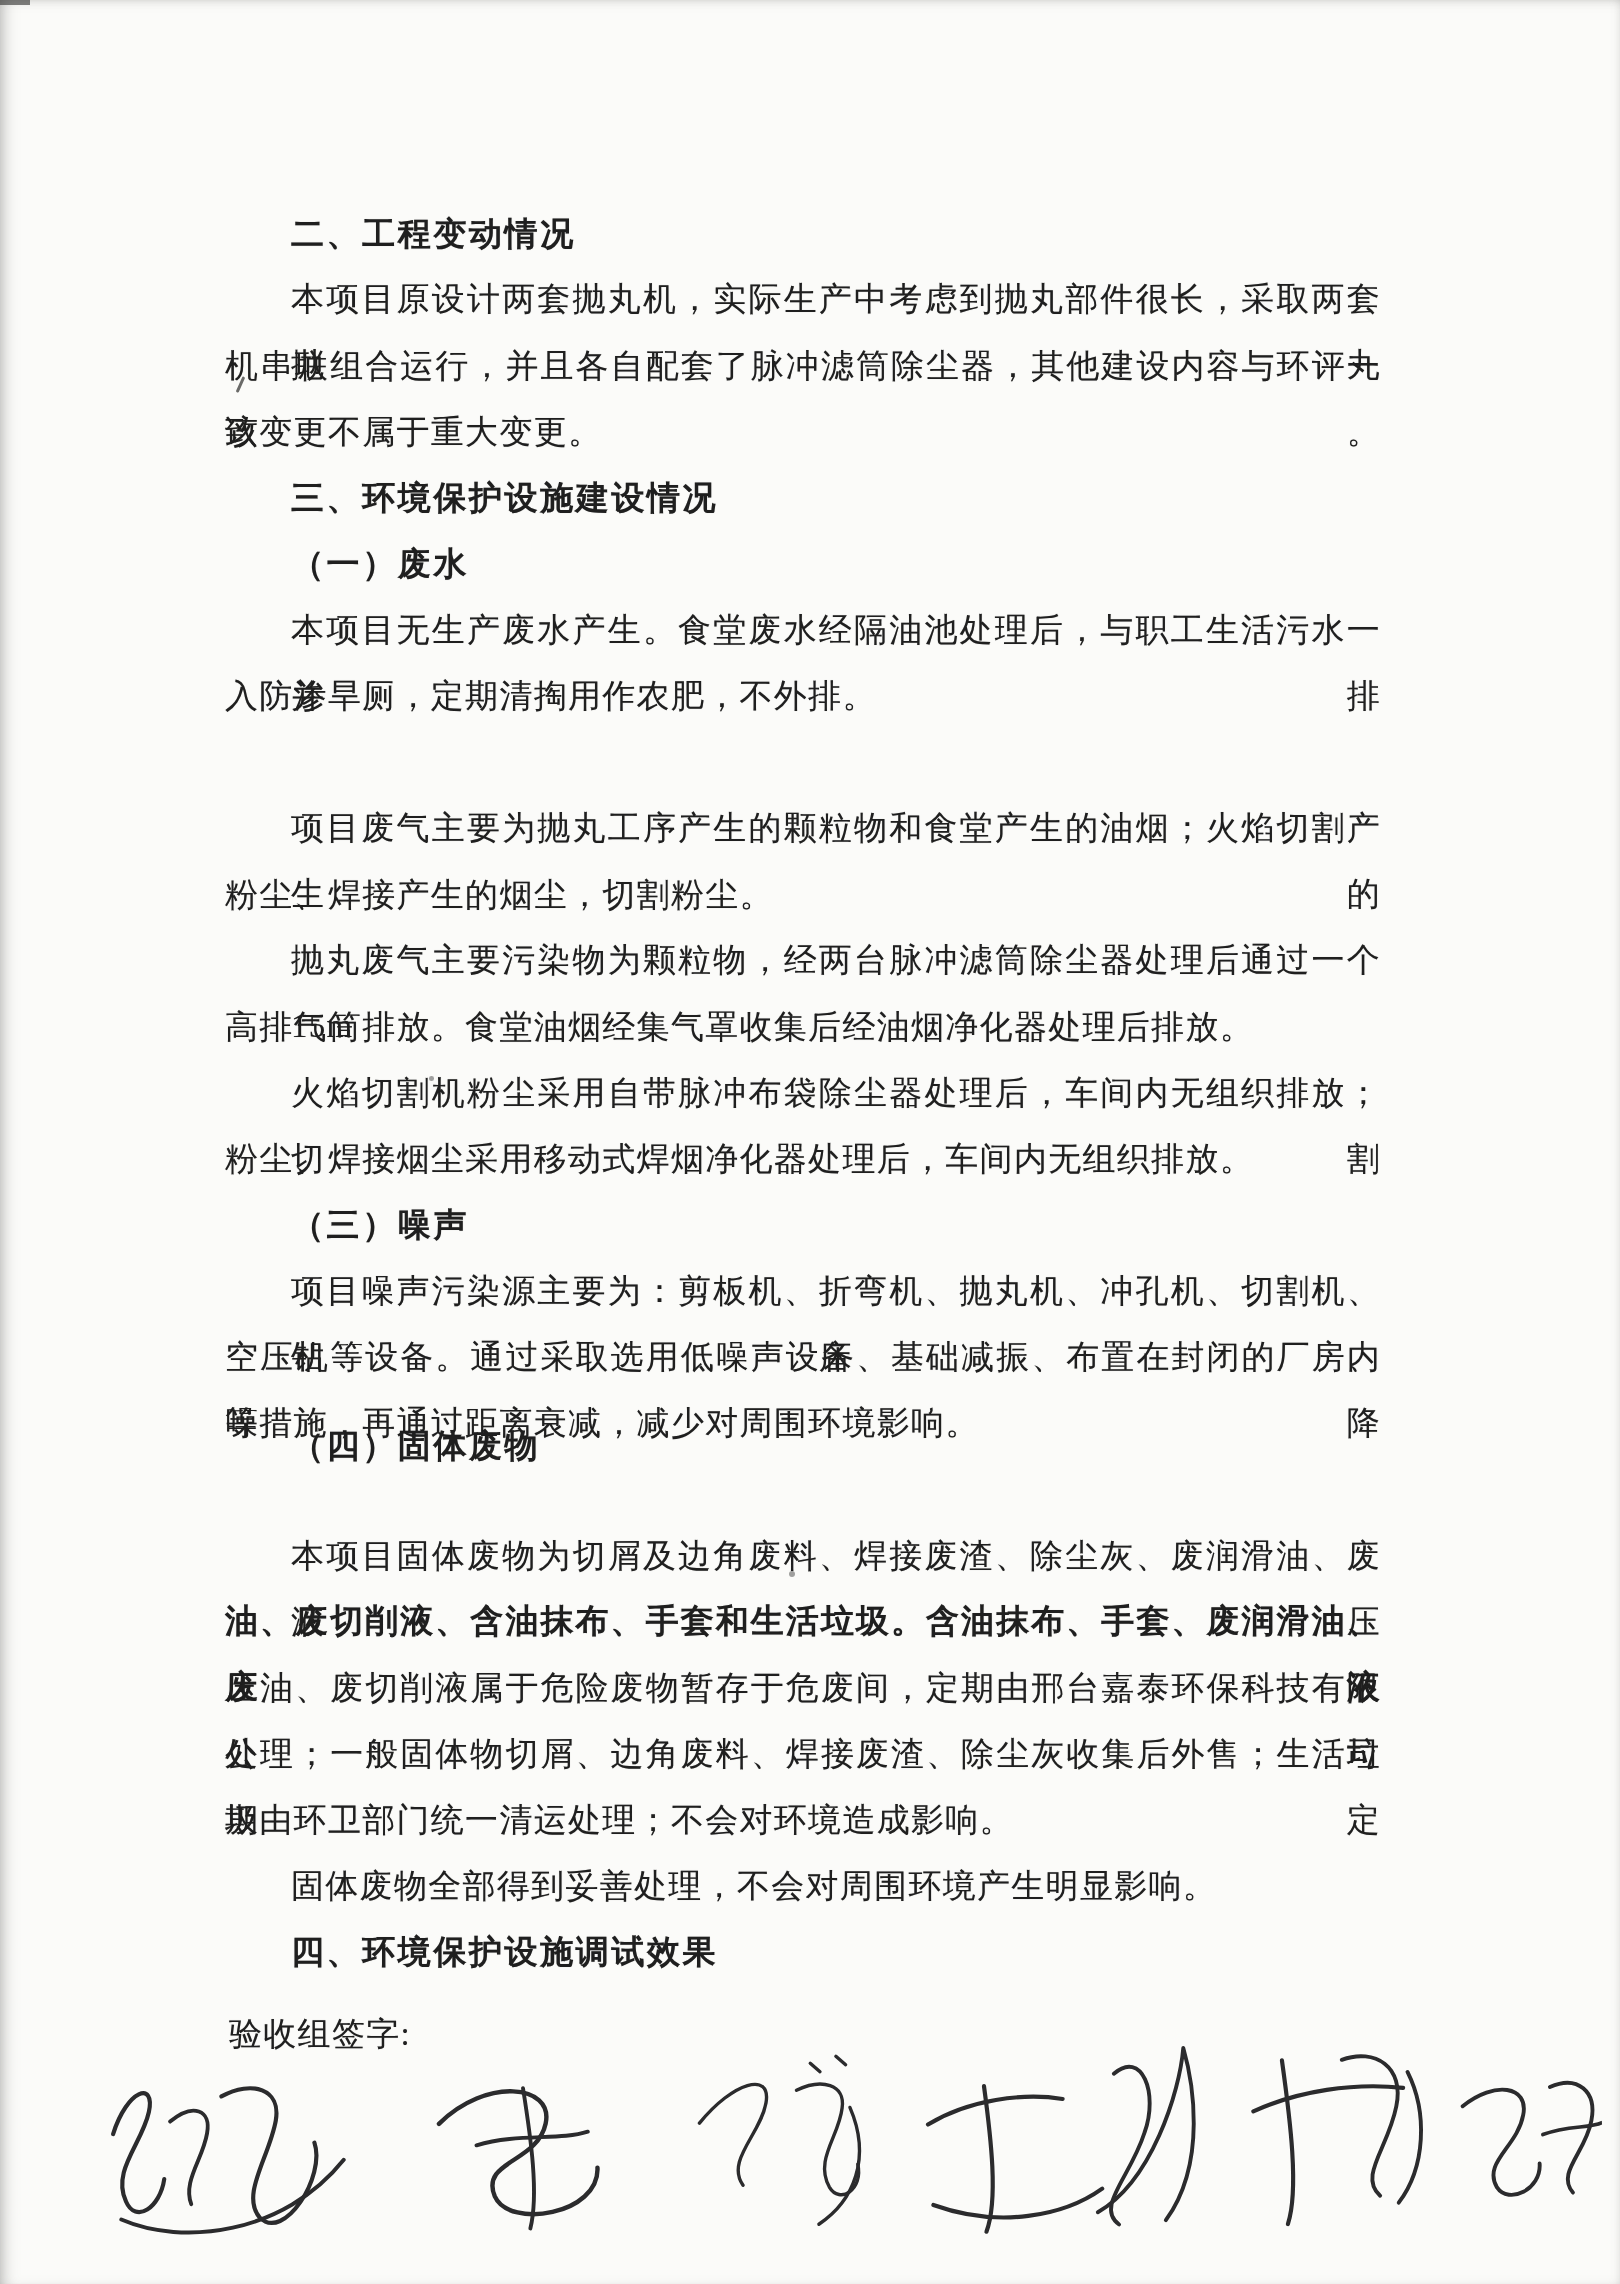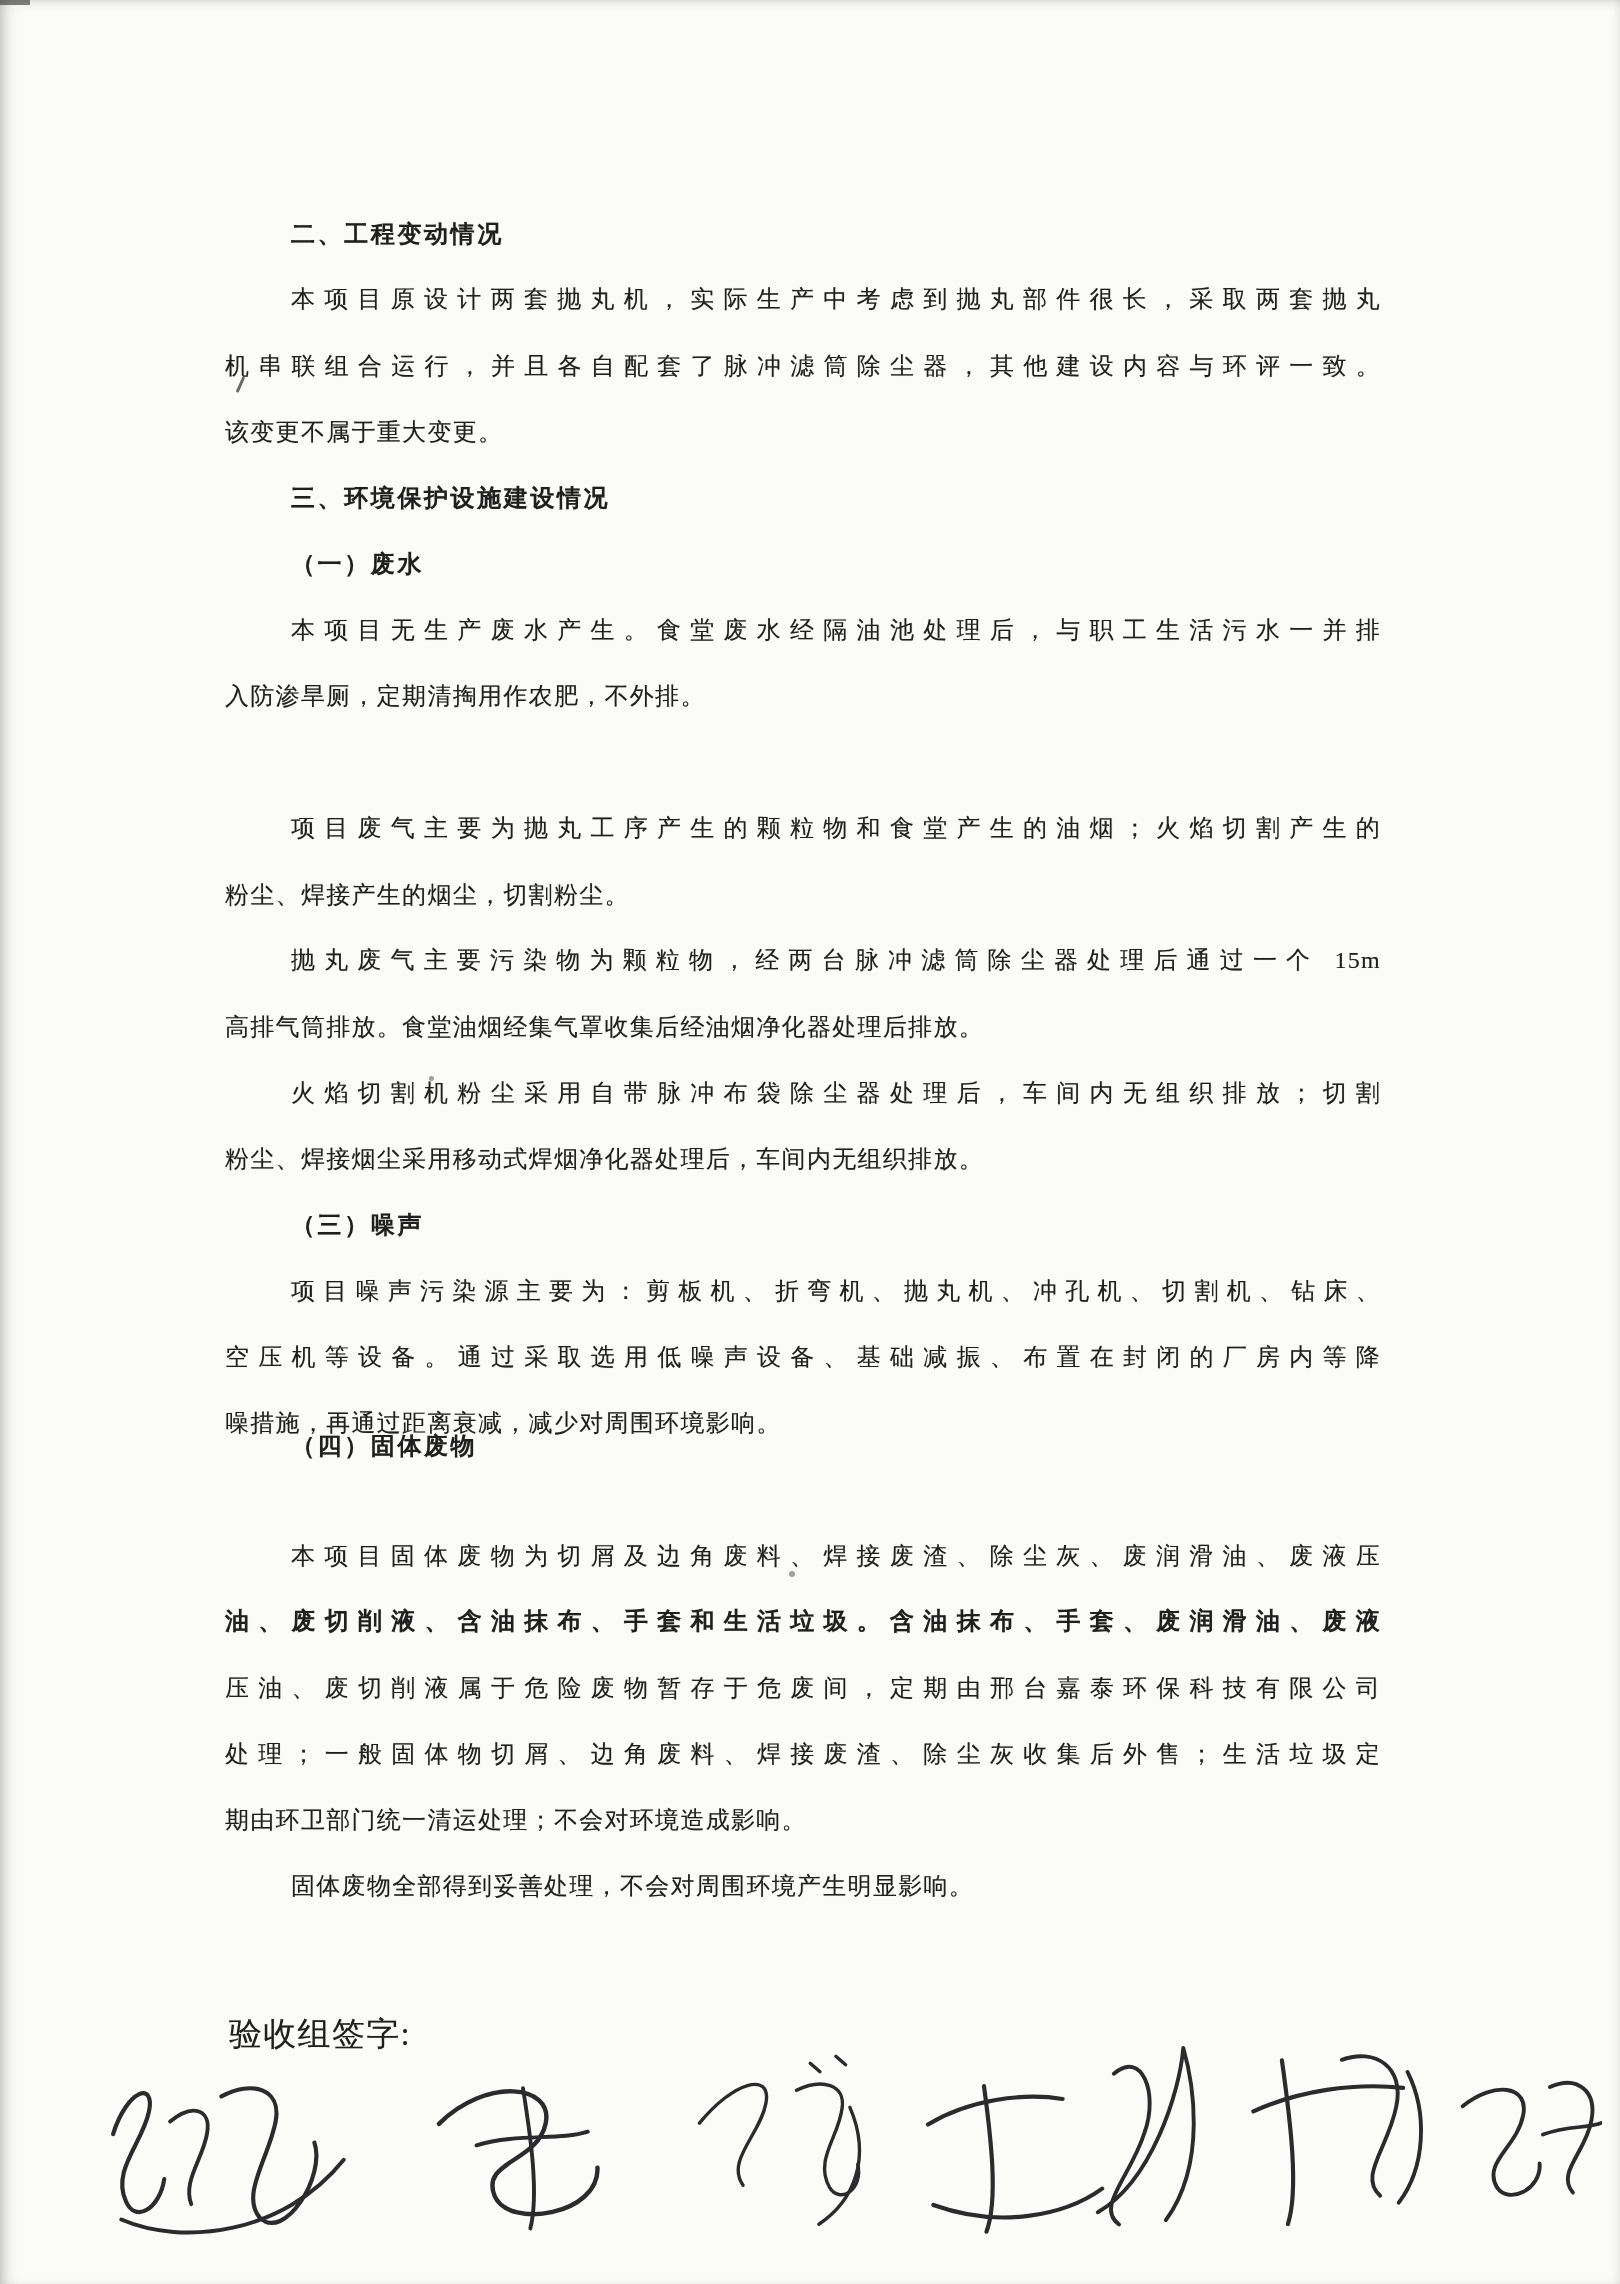--- a/index.html
+++ b/index.html
@@ -10,21 +10,21 @@
     overflow:hidden;
     font-family:"Liberation Serif","DejaVu Serif",serif;
     color:#1f1f1f;
     box-shadow:inset 11.7px 0 17px -11.7px rgba(90,90,88,.55),
                inset -6.5px 0 11.7px -9px rgba(120,120,118,.35),
                inset 0 9px 13px -10.4px rgba(120,120,118,.35);
   }
   .line{
     position:absolute;
     left:225px;width:1156px;height:66px;
-    font-size:24px;line-height:66px;
+    font-size:33px;line-height:66px;
     letter-spacing:1.3px;
     white-space:nowrap;
     text-shadow:0 0 0.7px rgba(20,20,20,.38);
   }
   .line.justify{
     white-space:normal;
     text-align:justify;
     text-align-last:justify;
   }
   .line.indent{padding-left:66px;width:1090px;}
@@ -84,20 +84,21 @@
   <div class="line indent justify" style="top:1258px;">项目噪声污染源主要为：剪板机、折弯机、抛丸机、冲孔机、切割机、钻床、</div>
   <div class="line justify" style="top:1324px;">空压机等设备。通过采取选用低噪声设备、基础减振、布置在封闭的厂房内等降</div>
   <div class="line" style="top:1390px;">噪措施，再通过距离衰减，减少对周围环境影响。</div>
   <div class="line heading" style="top:1413px;">（四）固体废物</div>
   <div class="line indent justify" style="top:1523px;">本项目固体废物为切屑及边角废料、焊接废渣、除尘灰、废润滑油、废液压</div>
   <div class="line justify" style="top:1588px;font-weight:bold;">油、废切削液、含油抹布、手套和生活垃圾。含油抹布、手套、废润滑油、废液</div>
   <div class="line justify" style="top:1655px;">压油、废切削液属于危险废物暂存于危废间，定期由邢台嘉泰环保科技有限公司</div>
   <div class="line justify" style="top:1721px;">处理；一般固体物切屑、边角废料、焊接废渣、除尘灰收集后外售；生活垃圾定</div>
   <div class="line" style="top:1787px;">期由环卫部门统一清运处理；不会对环境造成影响。</div>
   <div class="line indent" style="top:1853px;">固体废物全部得到妥善处理，不会对周围环境产生明显影响。</div>
+  <div class="line heading" style="top:1919px;">四、环境保护设施调试效果</div>
 
   <div class="sign-label">验收组签字:</div>
 
   <div class="sig" style="left:85px;top:2052px;width:287px;height:195px;transform:rotate(-2deg);">
     <svg viewBox="0 0 220 150" preserveAspectRatio="none">
       <path stroke-width="3.2" d="M22,60 C34,26 56,20 50,44 C44,68 20,88 30,112 C37,130 56,118 60,96"></path>
       <path stroke-width="3" d="M66,52 C84,38 98,44 94,62 C90,82 74,98 80,116"></path>
       <path stroke-width="3.2" d="M106,34 C130,22 152,30 147,54 C141,82 118,110 132,128 C150,148 184,98 176,72"></path>
       <path stroke-width="3" d="M26,126 C72,148 150,142 198,86"></path>
     </svg>

